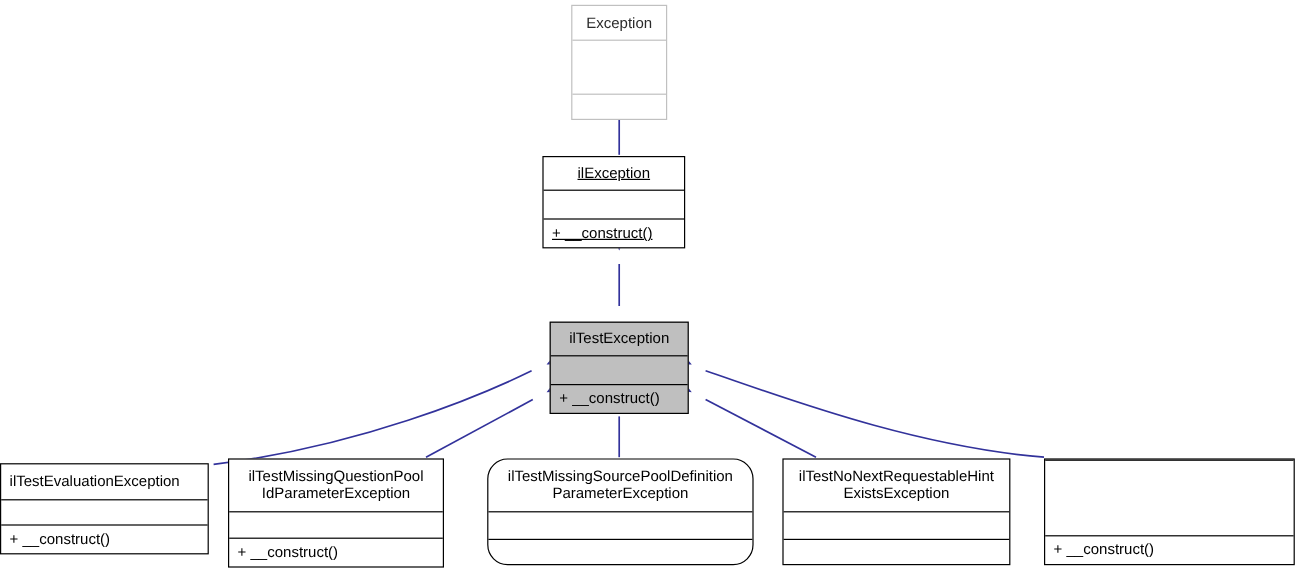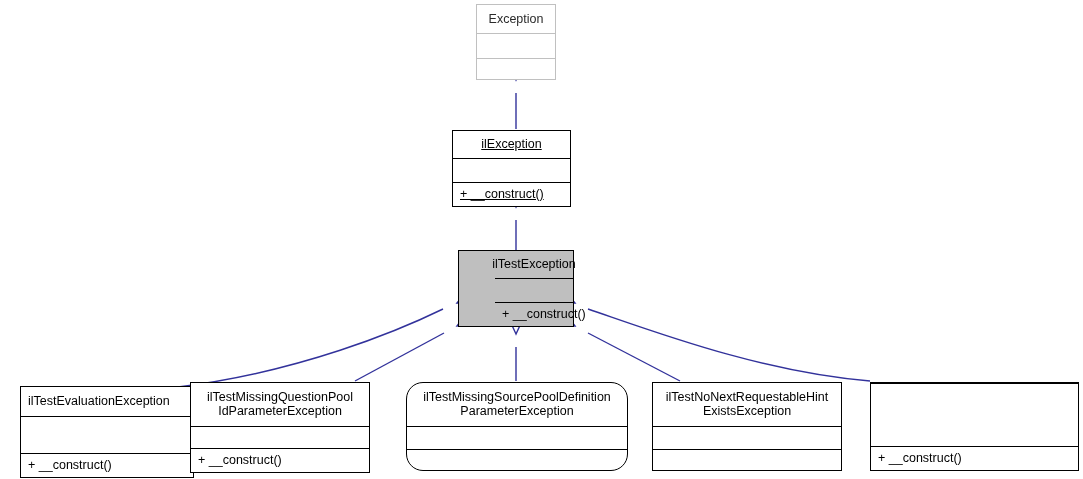--- a/index.html
+++ b/index.html
@@ -119,42 +119,42 @@
         <path d="M 680 381 L 588 333" fill="none" stroke="#32329b" stroke-width="1.4"></path>
         <path d="M 0 0 L 13 -6 L 13 6 Z" fill="#ffffff" stroke="#32329b" stroke-width="1.4" stroke-linejoin="miter" transform="translate(575,326) rotate(208)"></path>
       </g>
       <g>
         <path d="M 870 381 C 760 372 650 330 588 309" fill="none" stroke="#32329b" stroke-width="1.4"></path>
         <path d="M 0 0 L 13 -6 L 13 6 Z" fill="#ffffff" stroke="#32329b" stroke-width="1.4" stroke-linejoin="miter" transform="translate(575,303) rotate(205)"></path>
       </g>
     </svg>
 
   <div id="node-layer">
-      <div class="uml-node external" style="left: 476px; top: 4px; width: 80px; height: 76px;">
+      <div class="uml-node external" style="left: 476px; top: 4px; width: 80px; height: 96px;">
         <div class="uml-title" style="height: 28px;">Exception</div>
         <div class="uml-sep"></div>
         <div class="uml-attrs" style="height: 24px;"></div>
         <div class="uml-sep"></div>
         <div class="uml-ops"></div>
       </div>
       <div class="uml-node" style="left: 452px; top: 130px; width: 119px; height: 77px; text-decoration: underline;">
         <div class="uml-title" style="height: 27px;">ilException</div>
         <div class="uml-sep"></div>
         <div class="uml-attrs" style="height: 24px;"></div>
         <div class="uml-sep"></div>
         <div class="uml-ops">+ __construct()</div>
       </div>
-      <div class="uml-node highlight" style="left: 458px; top: 250px; width: 116px; height: 77px; padding-left: 36px;">
+      <div class="uml-node highlight" style="left: 458px; top: 268px; width: 116px; height: 77px;">
         <div class="uml-title" style="height: 27px;">ilTestException</div>
         <div class="uml-sep"></div>
         <div class="uml-attrs" style="height: 24px;"></div>
         <div class="uml-sep"></div>
         <div class="uml-ops">+ __construct()</div>
       </div>
-      <div class="uml-node" style="left: 20px; top: 386px; width: 174px; height: 92px;">
+      <div class="uml-node" style="left: 0; top: 386px; width: 174px; height: 76px;">
         <div class="uml-title left" style="height: 29px;">ilTestEvaluationException</div>
         <div class="uml-sep"></div>
         <div class="uml-attrs" style="height: 25px;"></div>
         <div class="uml-sep"></div>
         <div class="uml-ops">+ __construct()</div>
       </div>
       <div class="uml-node" style="left: 190px; top: 382px; width: 180px; height: 91px;">
         <div class="uml-title" style="height: 43px;">ilTestMissingQuestionPool
 IdParameterException</div>
         <div class="uml-sep"></div>

